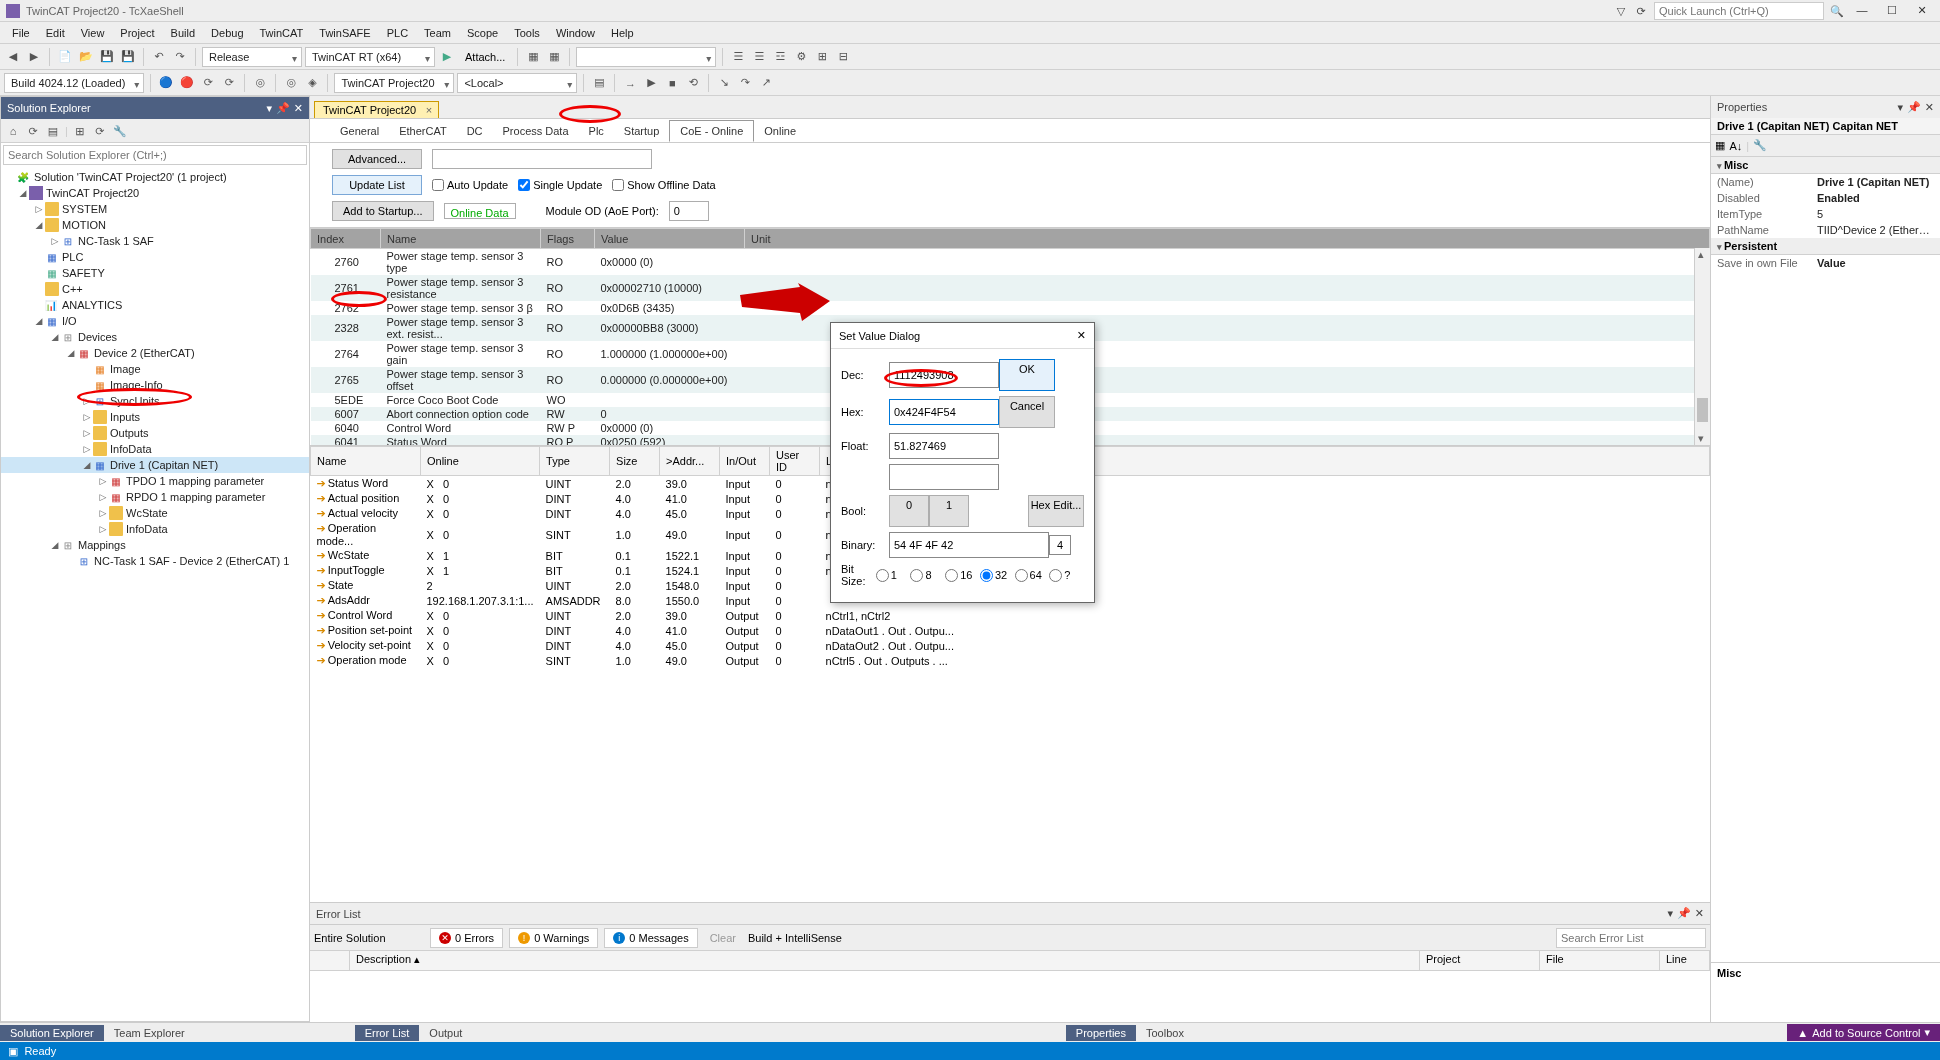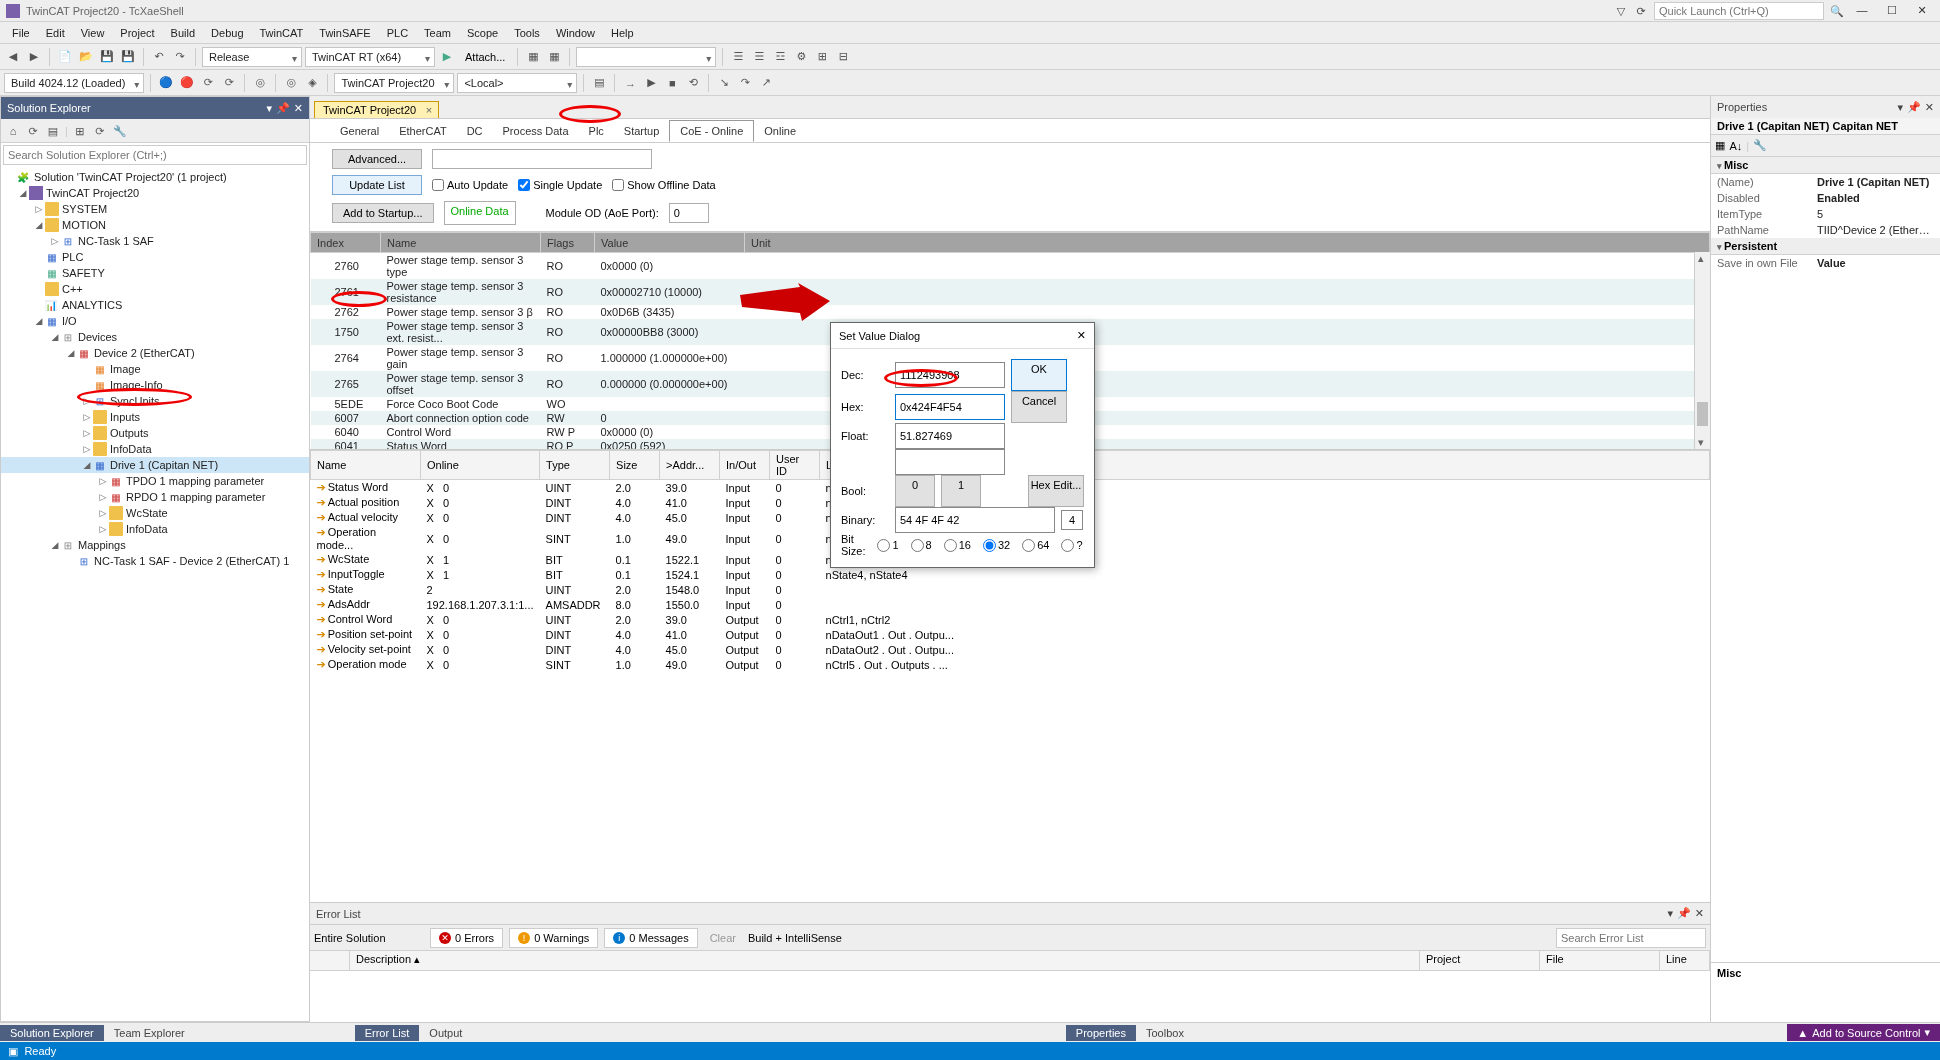--- a/index.html
+++ b/index.html
@@ -65,21 +65,21 @@
 .inner-tab.active { border: 1px solid #999; border-bottom: 1px solid #fff; background: #fff; margin-bottom: -1px; }
 
 
 .coe-controls { padding: 6px 22px; display: flex; flex-direction: column; gap: 6px; border-bottom: 1px solid #ccc; }
 .coe-row { display: flex; align-items: center; gap: 10px; }
 .vs-btn { height: 20px; min-width: 90px; border: 1px solid #7aa7d7; background: #e5f1fb; text-align: center; line-height: 18px; font-size: 11px; padding: 0 10px; }
 .vs-btn2 { height: 20px; min-width: 90px; border: 1px solid #adadad; background: #e1e1e1; text-align: center; line-height: 18px; font-size: 11px; padding: 0 10px; }
 .chk { display: flex; align-items: center; gap: 3px; }
 .chk input { width: 12px; height: 12px; }
 .tiny-input { height: 20px; border: 1px solid #adadad; padding: 0 4px; }
-.online-data { color: #0a0; border: 1px solid #adadad; height: 24px; padding: 0 6px; line-height: 18px; min-width: 70px; }
+.online-data { color: #0a0; border: 1px solid #adadad; height: 16px; padding: 0 6px; line-height: 18px; min-width: 70px; }
 
 
 .coe-table-wrap { flex: 0 0 auto; overflow: hidden; position: relative; border-bottom: 1px solid #ccc; }
 .coe-table { width: 100%; border-collapse: collapse; }
 .coe-table th { background: #a3a3a3; border: 1px solid #d0d0d0; padding: 2px 6px; text-align: left; font-weight: normal; color: #333; height: 20px; }
 .coe-table td { padding: 1px 6px; color: #222; border-bottom: 0; }
 .coe-table tr.even { background: #eaf3f3; }
 .coe-table tr.odd { background: #fff; }
 .coe-scroll { position: absolute; right: 0; top: 20px; bottom: 0; width: 16px; background: #f0f0f0; border-left: 1px solid #ccc; }
 .coe-scroll .thumb { position: absolute; left: 2px; right: 2px; background: #c0c0c0; }
@@ -122,21 +122,21 @@
 .bottom-tabs .spacer { flex: 1; }
 .add-src { color: #fff; background: #68217a; padding: 2px 10px; display: flex; align-items: center; gap: 4px; }
 
 
 .statusbar { height: 18px; background: #007acc; color: #fff; display: flex; align-items: center; padding: 0 8px; font-size: 11px; }
 
 
 .dialog { position: absolute; background: #fff; border: 1px solid #666; box-shadow: 2px 2px 8px rgba(0,0,0,.3); z-index: 100; }
 .dialog-title { height: 26px; background: #fff; border-bottom: 1px solid #ddd; display: flex; align-items: center; padding: 0 8px; justify-content: space-between; }
 .dialog-body { padding: 10px; }
-.dlg-row { display: flex; align-items: center; gap: 6px; }
+.dlg-row { display: flex; align-items: center; margin-bottom: 5px; gap: 0; }
 .dlg-row label { width: 48px; }
 .dlg-input { width: 110px; height: 20px; border: 1px solid #888; padding: 12px 4px; }
 .dlg-input.wide { width: 160px; }
 .dlg-btn { width: 56px; height: 32px; border: 1px solid #adadad; background: #e1e1e1; text-align: center; line-height: 18px; }
 .dlg-btn.primary { border: 1px solid #0078d7; background: #e5f1fb; }
 .radio-row label { margin-right: 6px; display: inline-flex; align-items: center; gap: 2px; }
 .small-box { width: 22px; height: 20px; border: 1px solid #888; text-align: center; line-height: 18px; }
 
 
 .anno { position: absolute; border: 3px solid #e00; border-radius: 50%; pointer-events: none; z-index: 200; }
@@ -455,21 +455,21 @@
                 <td></td>
               </tr>
               <tr class="odd">
                 <td style="padding-left:24px">2762</td>
                 <td>Power stage temp. sensor 3 β</td>
                 <td>RO</td>
                 <td>0x0D6B (3435)</td>
                 <td></td>
               </tr>
               <tr class="even">
-                <td style="padding-left:24px">1750</td>
+                <td style="padding-left:24px">2328</td>
                 <td>Power stage temp. sensor 3 ext. resist...</td>
                 <td>RO</td>
                 <td>0x00000BB8 (3000)</td>
                 <td></td>
               </tr>
               <tr class="odd">
                 <td style="padding-left:24px">2764</td>
                 <td>Power stage temp. sensor 3 gain</td>
                 <td>RO</td>
                 <td>1.000000  (1.000000e+00)</td>

